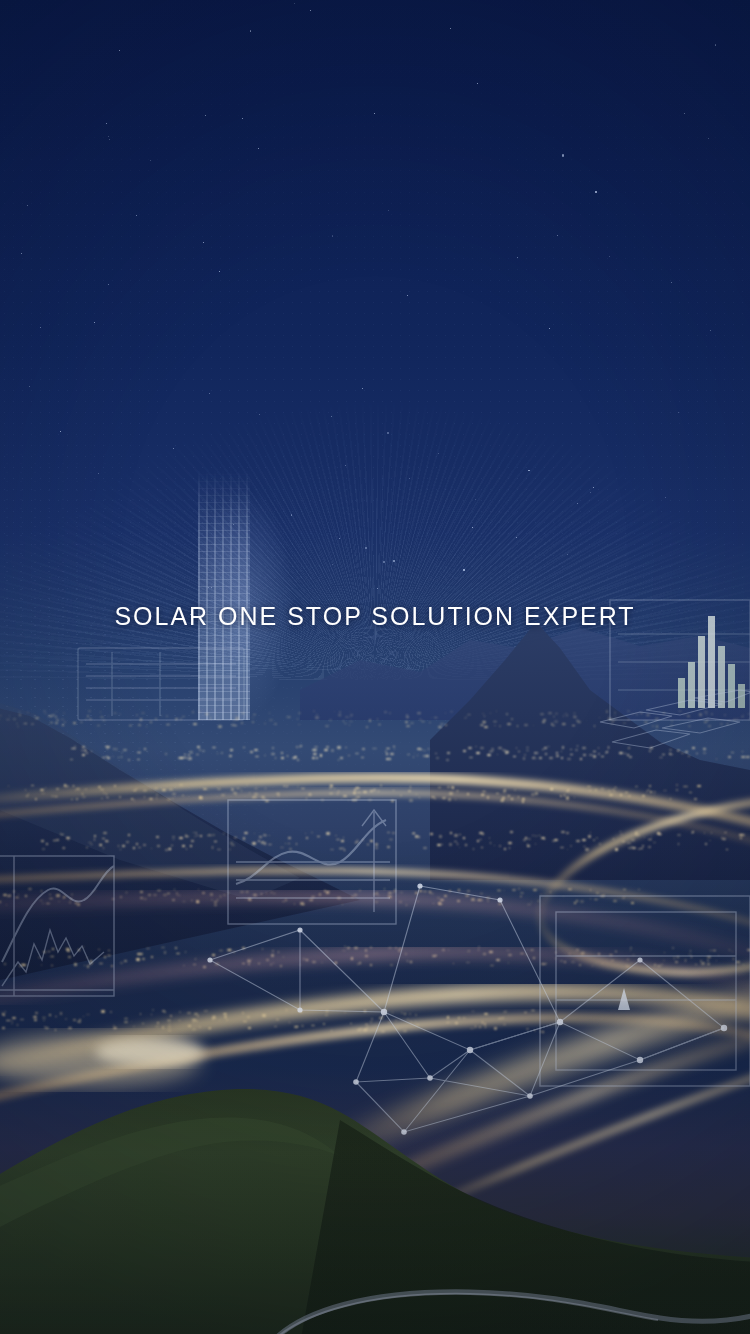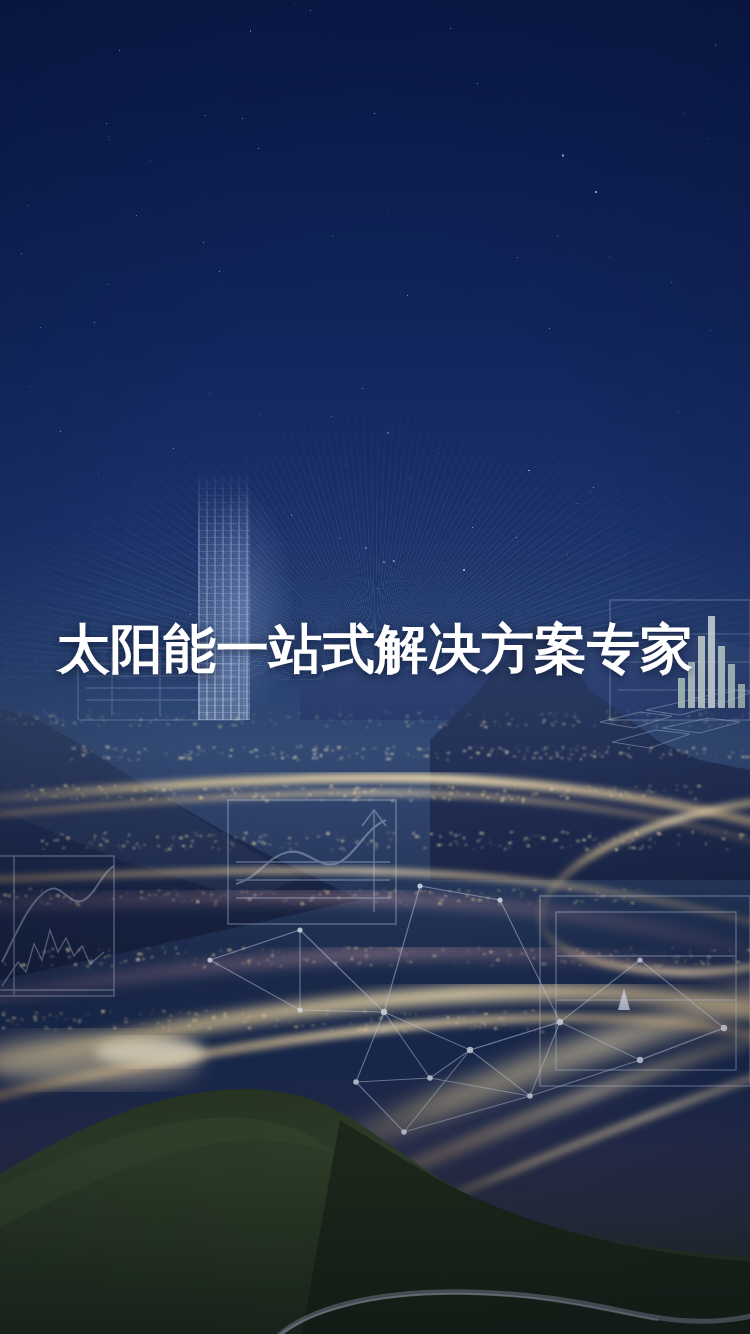--- a/index.html
+++ b/index.html
@@ -1725,16 +1725,16 @@
       <circle cx="420" cy="886" r="2.6"></circle>
       <circle cx="500" cy="900" r="2.6"></circle>
     </g>
 
     <path d="M618,1010 L624,988 L630,1010 Z" fill="#eaf1ff" opacity="0.8"></path>
   </svg>
 
   <div class="layer" id="vignette" style="z-index:30;"></div>
 
   <div id="textblock">
-    <div id="headline">太阳能一站式解决方案专家</div>
+    <div id="eyebrow">SOLAR ONE STOP SOLUTION EXPERT</div>
   </div>
 
 </div>
 
 </body></html>

